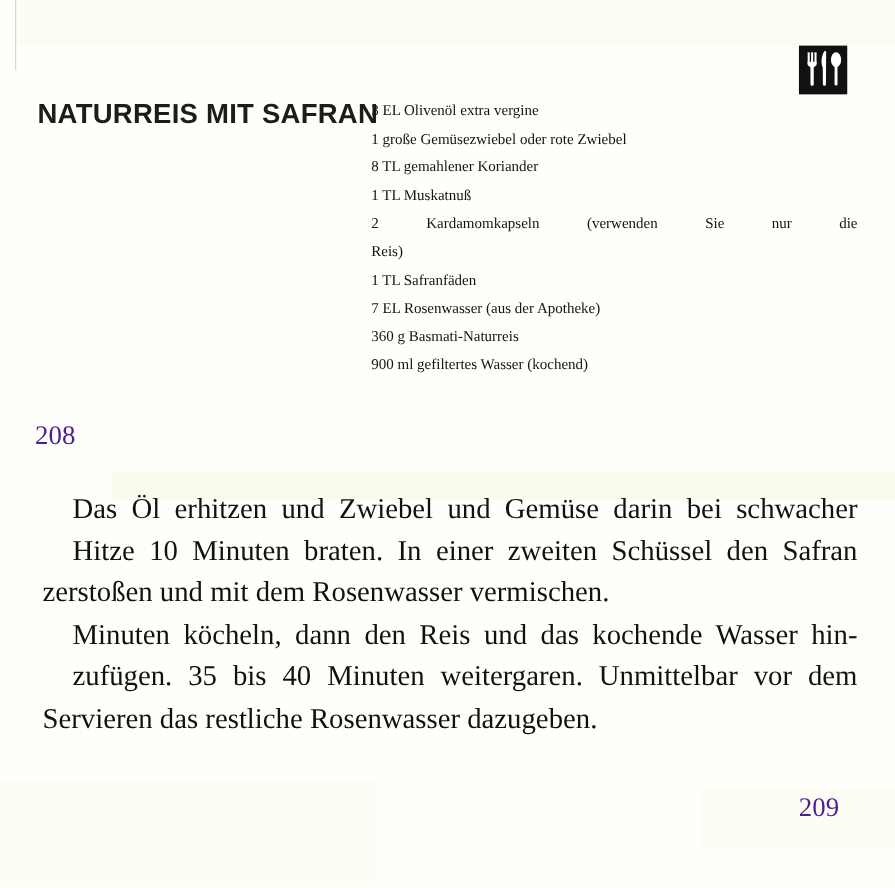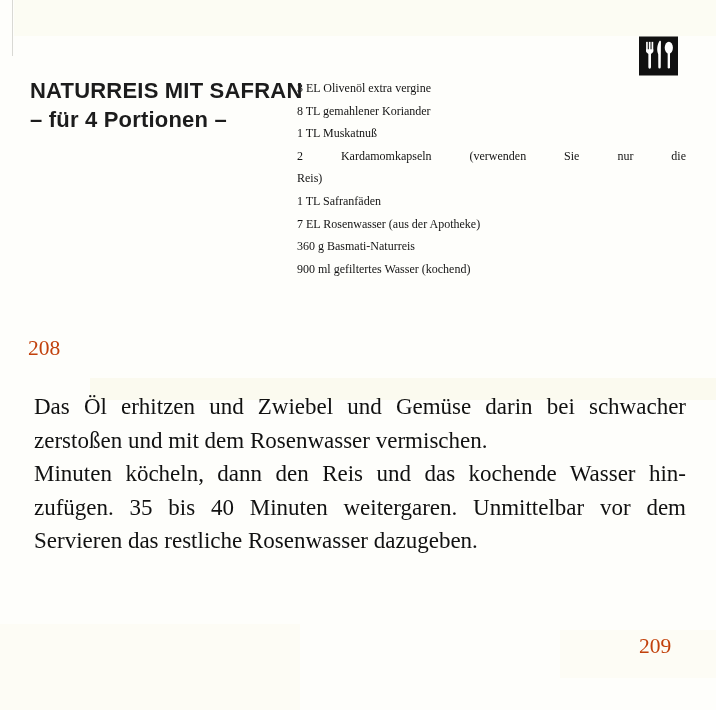--- a/index.html
+++ b/index.html
@@ -49,38 +49,39 @@
   .ingredients .line { white-space: nowrap; }
   .ingredients .line.justify {
     white-space: normal;
     text-align: justify;
     text-align-last: justify;
   }
 
   .pagenum {
     position: absolute;
     font-size: 21.5px;
-    color: #c2410c;
+    color: #4c1d95;
   }
   .pagenum-left  { left: 28px;  top: 336px; }
   .pagenum-right { left: 639px; top: 634px; }
 
   .bodytext {
     position: absolute;
     left: 34px; top: 390px;
     width: 652px;
     font-size: 23px;
     line-height: 33.5px;
     color: #111111;
   }
   .bodytext .line { white-space: nowrap; }
   .bodytext .line.justify {
     white-space: normal;
     text-align: justify;
     text-align-last: justify;
+    margin-left: 24px;
   }
 </style>
 </head>
 <body>
 
 <div id="scan-page">
 
   <div class="tint tint-top"></div>
   <div class="tint tint-mid"></div>
   <div class="tint tint-bot-l"></div>
@@ -100,39 +101,40 @@
         <path d="M21.0 4.6 c-2.4 3.8 -3.1 9.2 -1.3 13.6 l0.1 13.4 a1.25 1.25 0 0 0 2.5 0 l0.2 -26.2 c0 -0.9 -1 -1.4 -1.5 -0.8 z"></path>
 
         <ellipse cx="30.6" cy="11.6" rx="4.2" ry="6.1"></ellipse>
         <path d="M29.4 16.4 h2.4 v15.2 a1.2 1.2 0 0 1 -2.4 0 z"></path>
       </g>
     </svg>
   </div>
 
   <div class="title-block">
     <div>NATURREIS MIT SAFRAN</div>
-    <div>– für 4 Portionen –</div>
   </div>
 
   <div class="ingredients">
     <div class="line">3 EL Olivenöl extra vergine</div>
+    <div class="line">1 große Gemüsezwiebel oder rote Zwiebel</div>
     <div class="line">8 TL gemahlener Koriander</div>
     <div class="line">1 TL Muskatnuß</div>
     <div class="line justify">2 Kardamomkapseln (verwenden Sie nur die</div>
     <div class="line">Reis)</div>
     <div class="line">1 TL Safranfäden</div>
     <div class="line">7 EL Rosenwasser (aus der Apotheke)</div>
     <div class="line">360 g Basmati-Naturreis</div>
     <div class="line">900 ml gefiltertes Wasser (kochend)</div>
   </div>
 
   <div class="pagenum pagenum-left">208</div>
 
   <div class="bodytext">
     <div class="line justify">Das Öl erhitzen und Zwiebel und Gemüse darin bei schwacher</div>
+    <div class="line justify">Hitze 10 Minuten braten. In einer zweiten Schüssel den Safran</div>
     <div class="line">zerstoßen und mit dem Rosenwasser vermischen.</div>
     <div class="line justify">Minuten köcheln, dann den Reis und das kochende Wasser hin-</div>
     <div class="line justify">zufügen. 35 bis 40 Minuten weitergaren. Unmittelbar vor dem</div>
     <div class="line">Servieren das restliche Rosenwasser dazugeben.</div>
   </div>
 
   <div class="pagenum pagenum-right">209</div>
 
 </div>
 

